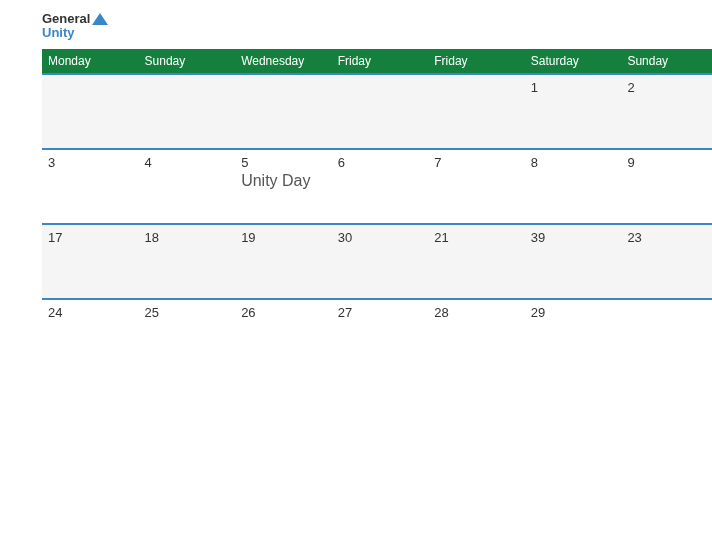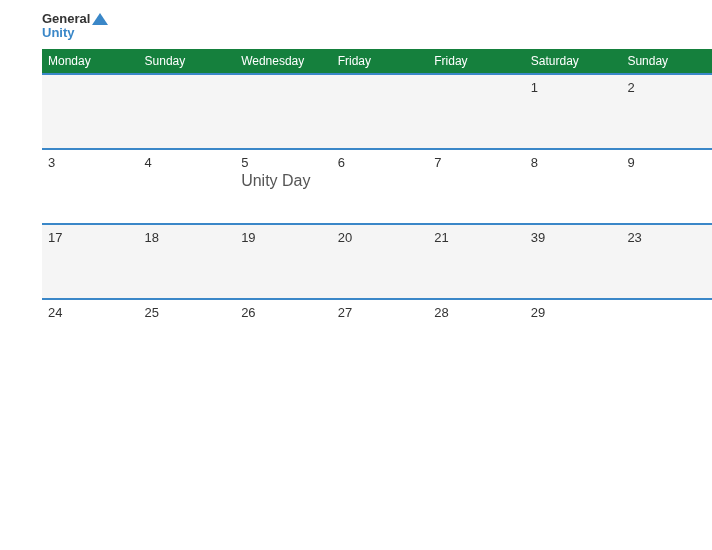--- a/index.html
+++ b/index.html
@@ -185,21 +185,21 @@
           <td>
             <span class="day-number">17</span>
           </td>
           <td>
             <span class="day-number">18</span>
           </td>
           <td>
             <span class="day-number">19</span>
           </td>
           <td>
-            <span class="day-number">20</span>
+            <span class="day-number">30</span>
           </td>
           <td>
             <span class="day-number">21</span>
           </td>
           <td>
             <span class="day-number">39</span>
           </td>
           <td>
             <span class="day-number">23</span>
           </td>

